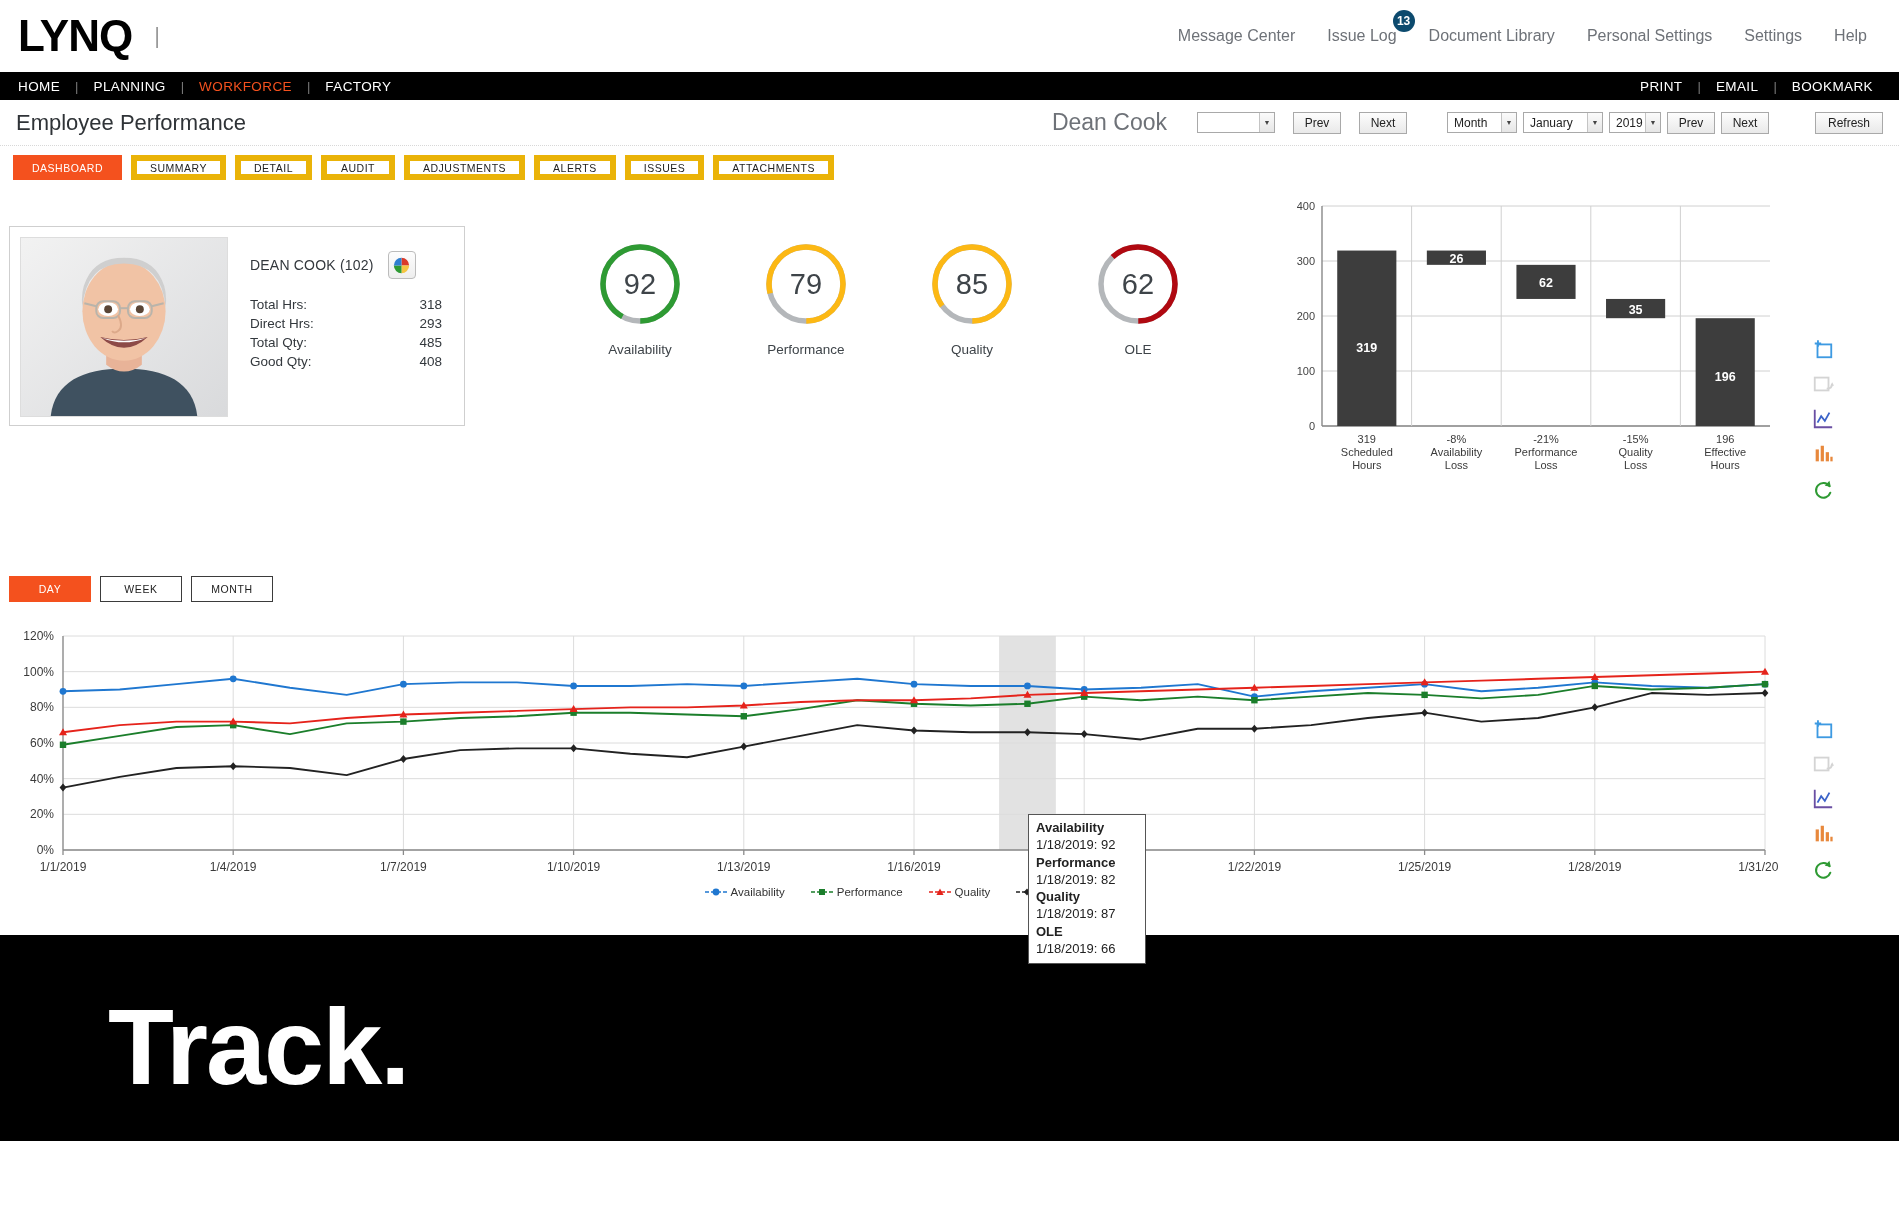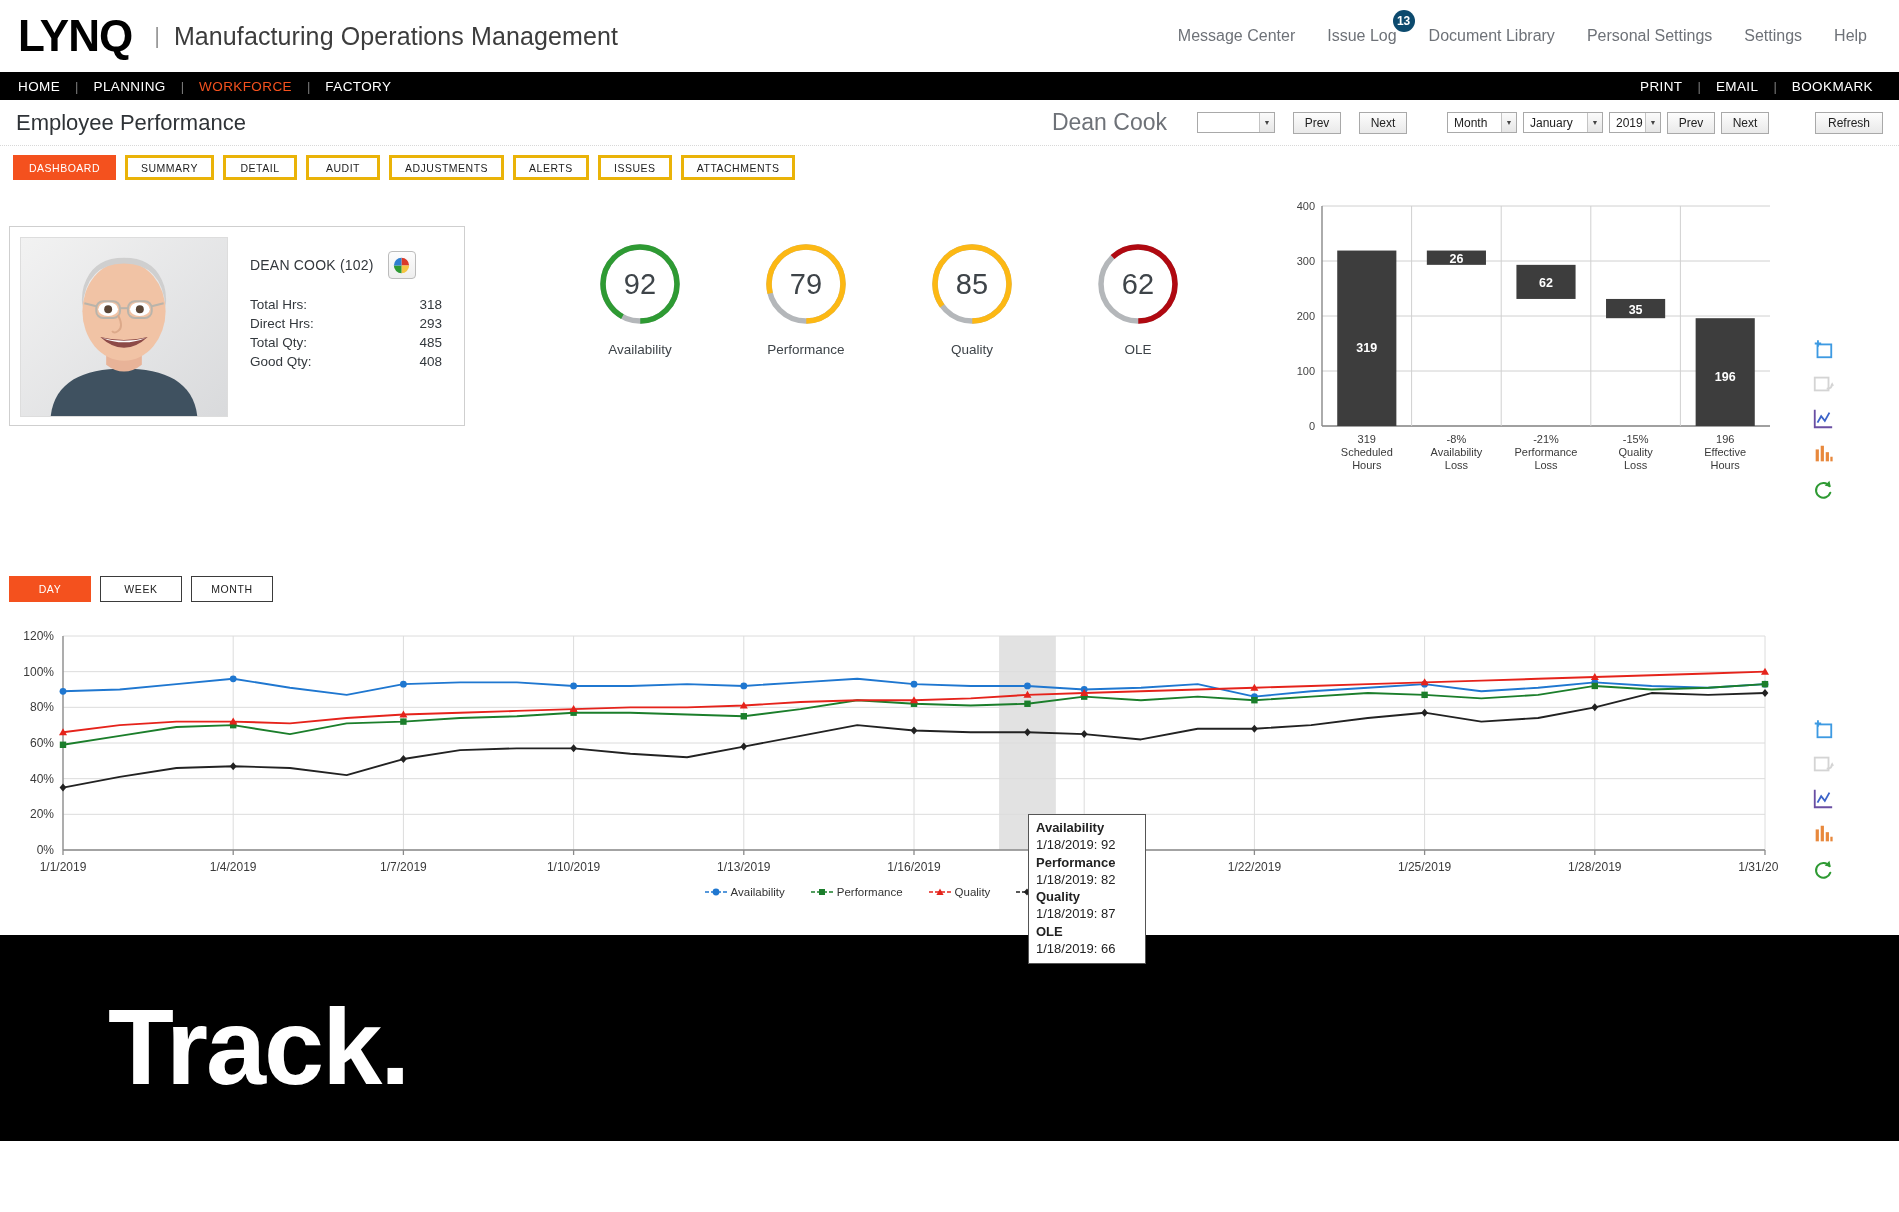--- a/index.html
+++ b/index.html
@@ -163,21 +163,21 @@
   
   .tabrow {
     display: flex;
     gap: 9px;
     padding: 9px 13px 0 13px;
   }
   .tab {
     height: 25px;
     min-width: 74px;
     padding: 0 13px;
-    border: 3px solid #eab308;
+    border: 6px solid #eab308;
     background: #fff;
     font-size: 10.5px;
     letter-spacing: .5px;
     color: #222;
     display: flex;
     align-items: center;
     justify-content: center;
     cursor: pointer;
     font-weight: 500;
   }
@@ -347,21 +347,20 @@
     letter-spacing: -2px;
     line-height: 1;
   }
 </style>
 </head>
 <body>
 
 <div class="brandbar">
   <div class="logo">LYNQ</div>
   <div class="logo-sep">|</div>
-  <div class="brand-sub">Manufacturing Operations Management</div>
 
   <div class="top-nav">
     <div class="top-nav-item">
       <span>Message Center</span>
     </div>
     <div class="top-nav-item">
       <span>Issue Log</span>
       <span class="badge">13</span>
     </div>
     <div class="top-nav-item">

